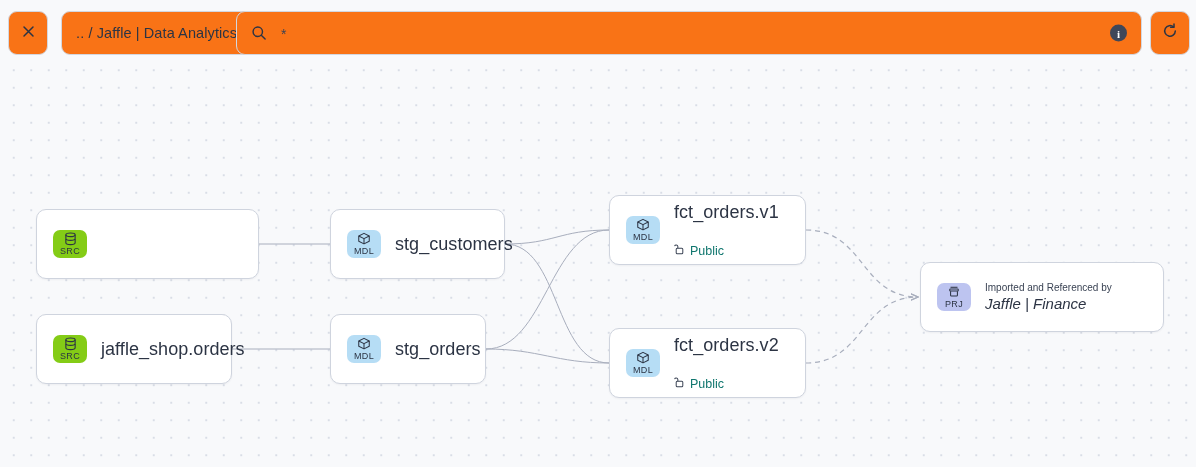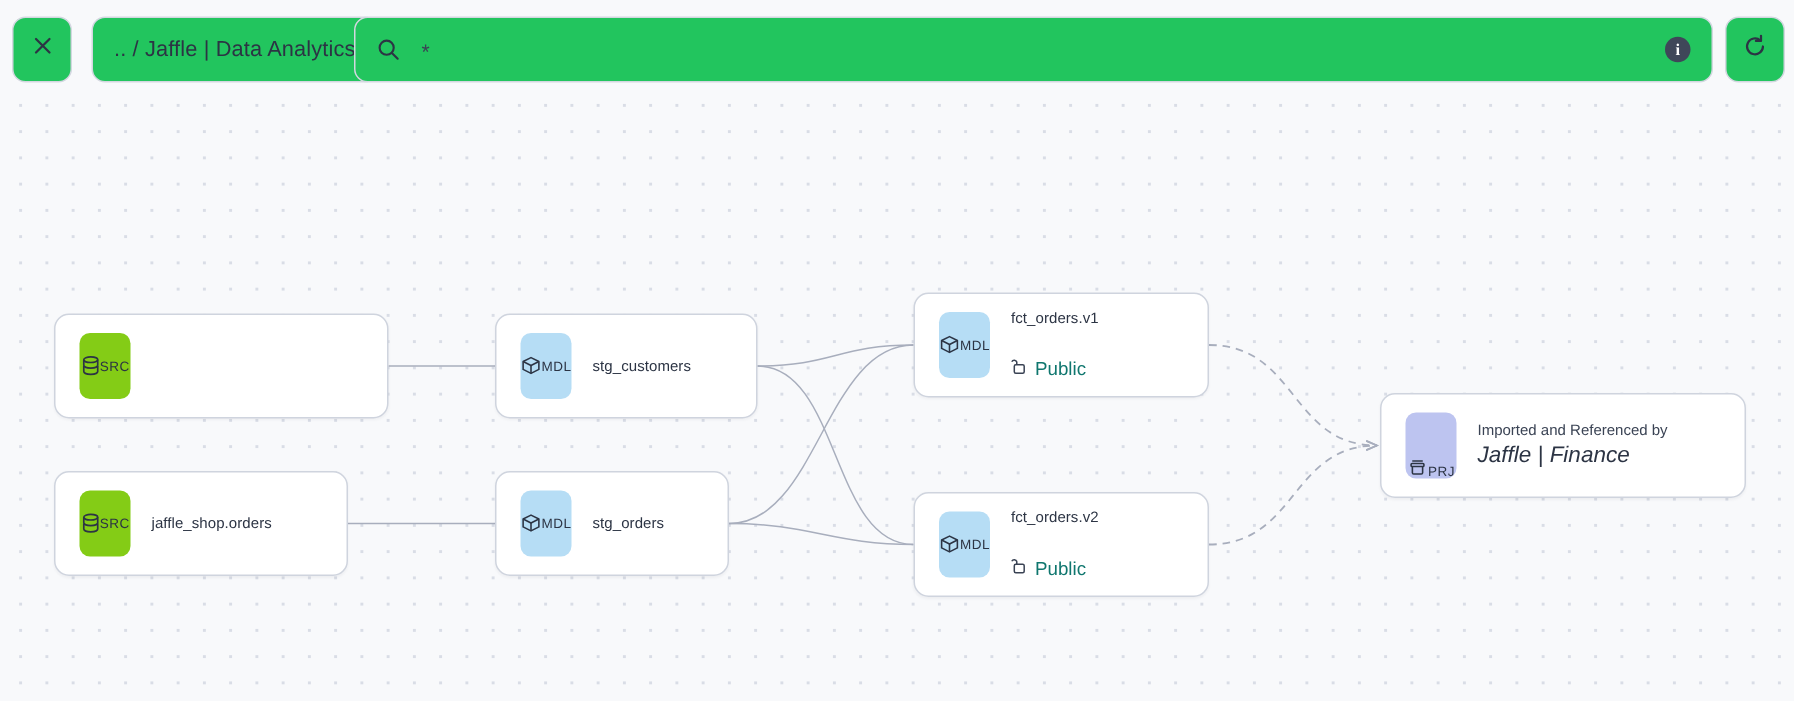--- a/index.html
+++ b/index.html
@@ -34,21 +34,21 @@
     width: 1196px;
     height: 58px;
     background: #f8f9fb;
     z-index: 20;
   }
   .tb-btn {
     position: absolute;
     top: 11px;
     height: 44px;
     box-sizing: border-box;
-    background: #22c55e;
+    background: #f97316;
     border: 1px solid #d3d7e0;
     border-radius: 9px;
     display: flex;
     align-items: center;
     justify-content: center;
   }
   .tb-close { left: 8px; width: 40px; }
   .tb-crumb {
     left: 61px;
     padding: 0 14px;
@@ -108,43 +108,44 @@
     display: flex;
     align-items: center;
     padding-left: 16px;
     z-index: 5;
     box-shadow: 0 1px 2px rgba(30,40,60,0.05);
   }
 
   .badge {
     flex: 0 0 auto;
     width: 34px;
-    height: 44px;
+    height: 28px;
     border-radius: 7px;
     display: flex;
+    flex-direction: column;
     align-items: center;
     justify-content: center;
     margin-right: 14px;
   }
   .badge svg { display: block; }
   .badge-label {
     font-size: 9px;
     line-height: 9px;
     letter-spacing: 0.3px;
     margin-top: 1px;
     color: #2c3444;
     font-family: "Liberation Sans", sans-serif;
   }
   .badge-src { background: #84cc16; }
   .badge-mdl { background: #b6ddf5; }
-  .badge-prj { background: #bdc4f0; align-items: flex-end; }
+  .badge-prj { background: #bdc4f0; }
 
   .node-text { display: flex; flex-direction: column; justify-content: center; }
   .node-title {
-    font-size: 10px;
+    font-size: 18px;
     color: #2c3444;
     white-space: nowrap;
     letter-spacing: 0.05px;
   }
   .node-sub {
     display: flex;
     align-items: center;
     gap: 5px;
     margin-top: 20px;
     font-size: 12.5px;

